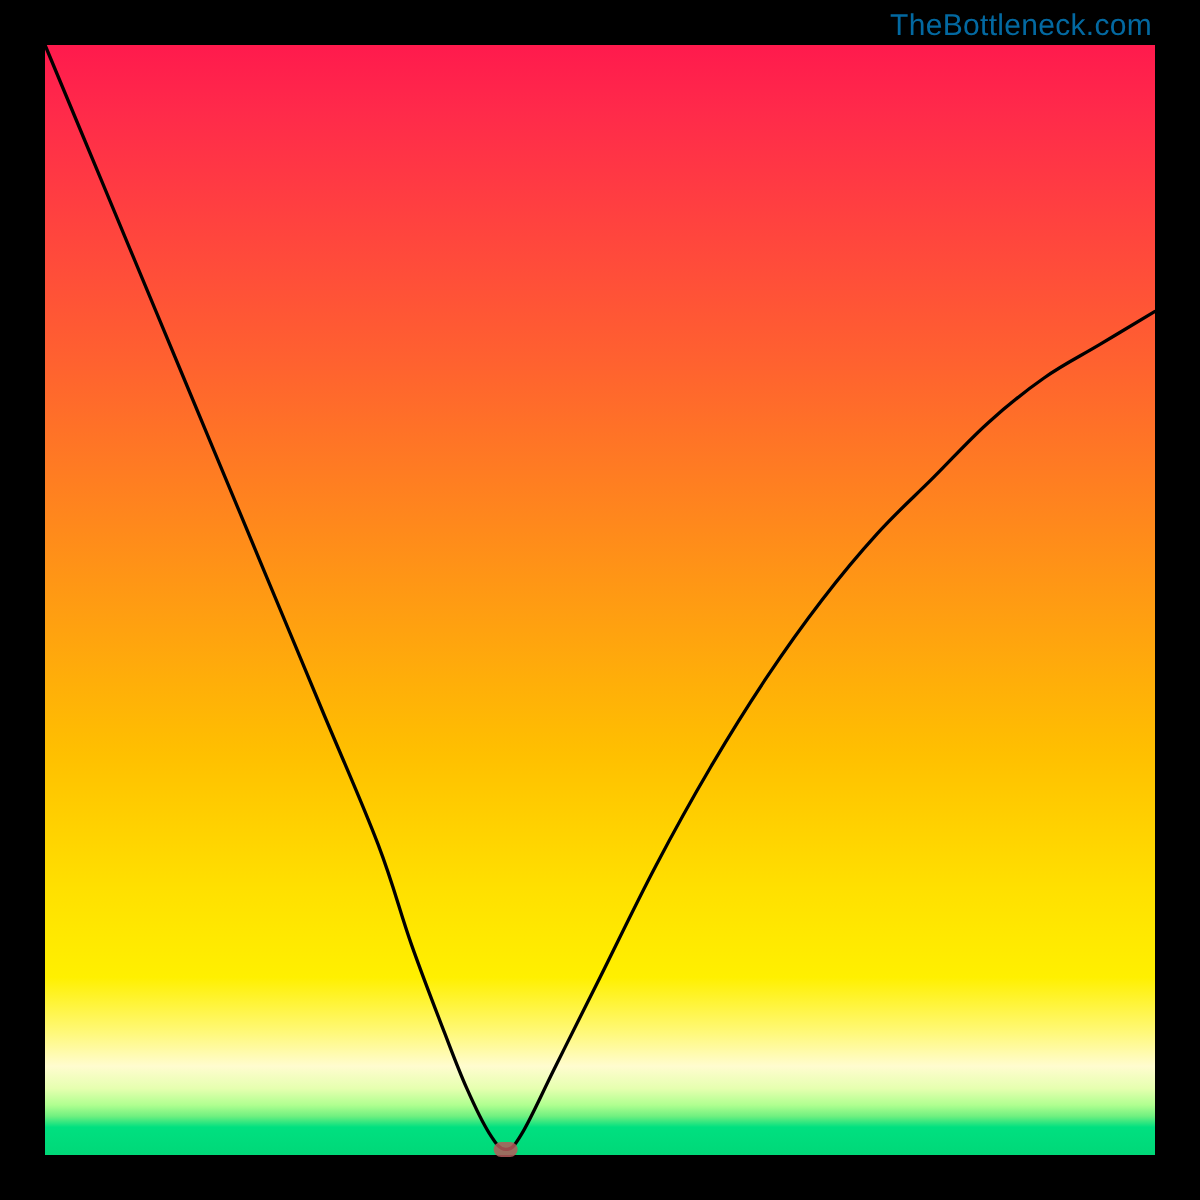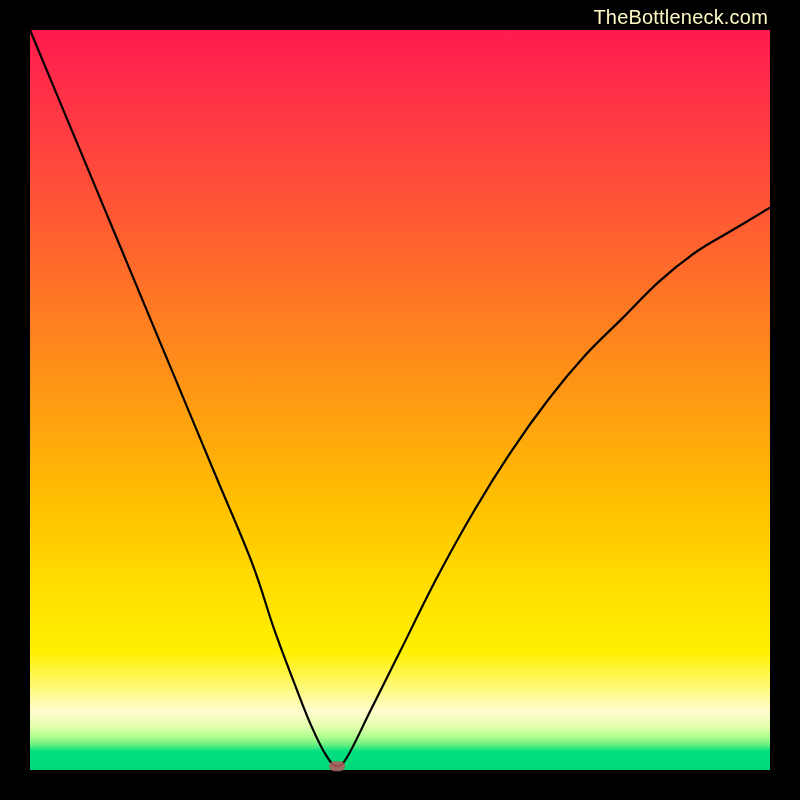--- a/index.html
+++ b/index.html
@@ -43,21 +43,21 @@
       #b0ff90 95.5%,
       #70f080 96.5%,
       #00e080 97.5%,
       #00d878 100%
     );
   }
   .watermark {
     position: absolute;
     top: 6px;
     right: 32px;
-    color: #fef9c3;
+    color: #0369a1;
     font-size: 20px;
     font-weight: 500;
     letter-spacing: 0.2px;
   }
   svg.curve {
     position: absolute;
     left: 0;
     top: 0;
     width: 740px;
     height: 740px;

